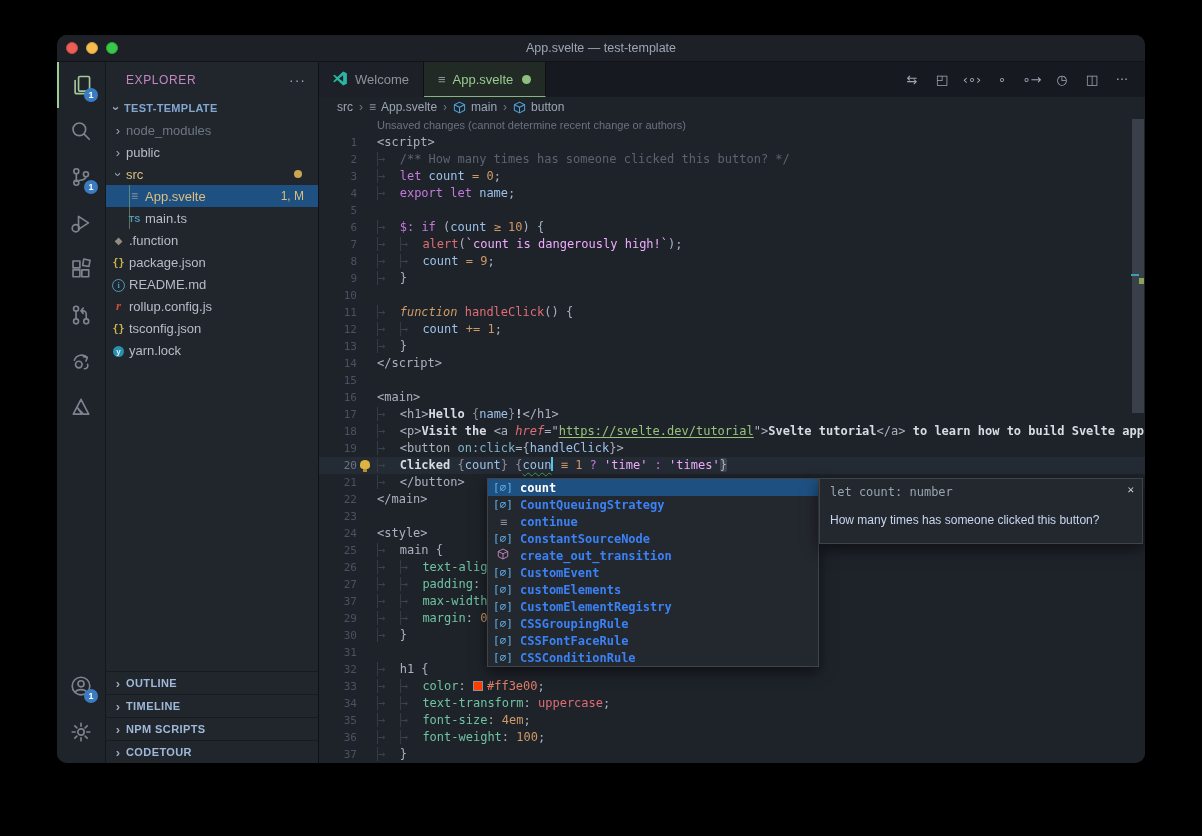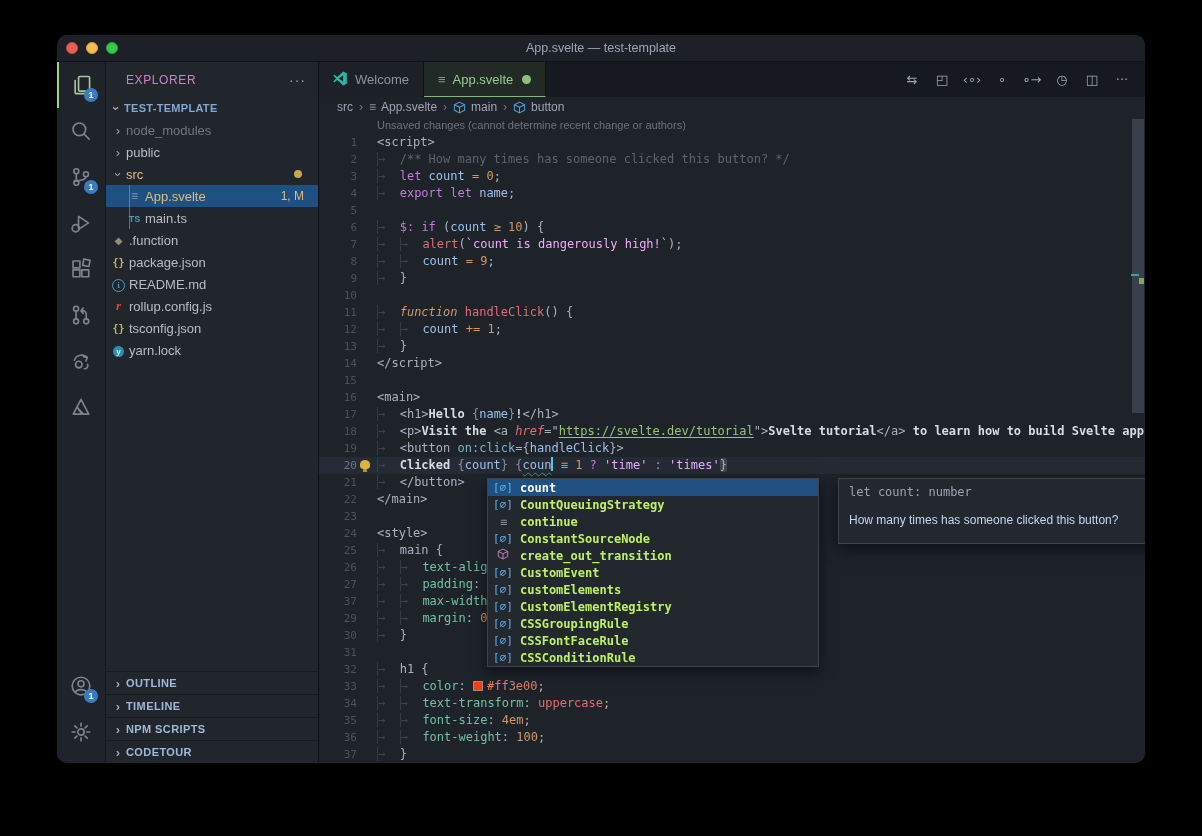--- a/index.html
+++ b/index.html
@@ -101,26 +101,26 @@
   .tk-bm{background:#3e4450;border-radius:2px;color:#abb2bf;}
   .tk-ws{color:#3d434e;border-left:1px solid #343b46;}
   .tk-sq{text-decoration:underline wavy #44a05c;text-decoration-thickness:1px;text-underline-offset:3px;}
   .cursor{display:inline-block;width:2px;height:14px;background:#52c7ea;vertical-align:-2px;}
   .swatch{display:inline-block;width:10px;height:10px;margin-right:4px;vertical-align:-1px;border:1px solid #8a919c;box-sizing:border-box;}
   
   .suggest{position:absolute;left:168px;top:361px;width:330px;background:#23272e;border:1px solid #3f444b;
     box-shadow:0 5px 14px rgba(0,0,0,.55);z-index:5;}
   .sg-row{height:17px;display:flex;align-items:center;gap:6px;padding:0 4px;cursor:pointer;}
   .sg-row.selected{background:#1f5082;}
-  .sg-label{color:#bef264;font-weight:bold;font-size:12px;font-family:"DejaVu Sans Mono",monospace;white-space:nowrap;}
+  .sg-label{color:#3b82f6;font-weight:bold;font-size:12px;font-family:"DejaVu Sans Mono",monospace;white-space:nowrap;}
   .sg-row.selected .sg-label{color:#fff;}
   .sg-ic{width:22px;flex:0 0 auto;text-align:center;font-size:11px;font-family:"DejaVu Sans Mono",monospace;}
   .sg-ic.var{color:#5fb2f2;}
   .sg-ic.keyword{color:#8a919c;font-size:12px;letter-spacing:-1px;}
-  .sg-detail{position:absolute;left:519px;top:361px;width:324px;height:66px;background:#23272e;border:1px solid #3f444b;
+  .sg-detail{position:absolute;left:500px;top:361px;width:324px;height:66px;background:#23272e;border:1px solid #3f444b;
     box-shadow:0 5px 14px rgba(0,0,0,.55);z-index:6;box-sizing:border-box;padding:6px 10px;}
   .sg-sig{font-family:"DejaVu Sans Mono",monospace;font-size:12px;color:#9aa5b1;}
   .sg-doc{margin-top:14px;font-family:"Liberation Sans",sans-serif;font-size:12px;color:#c7d7ee;}
   .sg-close{position:absolute;right:8px;top:4px;color:#c8cdd4;font-size:11px;cursor:pointer;}
   
   .scrollbar{position:absolute;right:0;top:0;width:14px;height:100%;}
   .sc-thumb{position:absolute;left:1px;top:2px;width:12px;height:294px;background:#3a404a;}
   .sc-cursor{position:absolute;left:0;top:157px;width:8px;height:2px;background:#3aa0b5;}
   .sc-mod{position:absolute;right:1px;top:161px;width:5px;height:6px;background:#8aa457;}
 </style>

